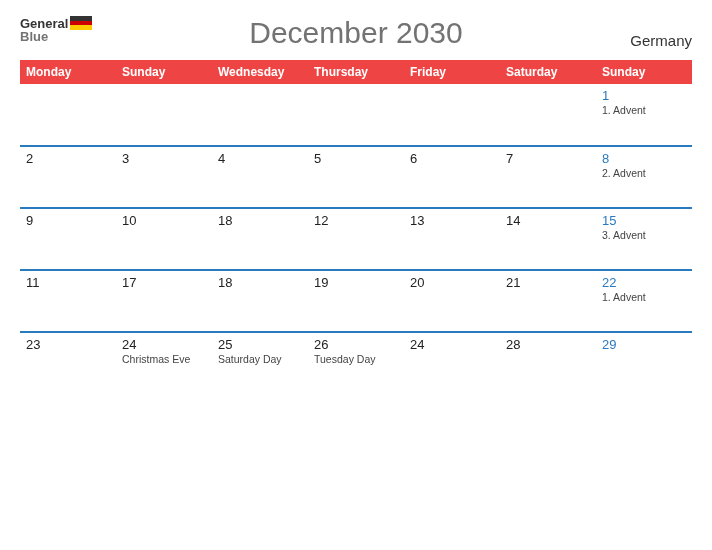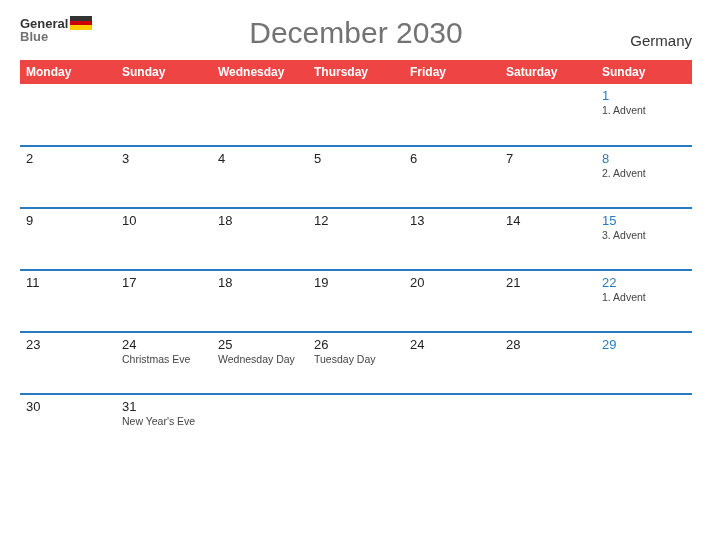--- a/index.html
+++ b/index.html
@@ -236,45 +236,31 @@
         <tr>
           <td>
             <span class="day-num">23</span>
           </td>
           <td>
             <span class="day-num">24</span>
             <span class="day-event">Christmas Eve</span>
           </td>
           <td>
             <span class="day-num">25</span>
-            <span class="day-event">Wednesday Day</span>
+            <span class="day-event">Saturday Day</span>
           </td>
           <td>
             <span class="day-num">26</span>
             <span class="day-event">Tuesday Day</span>
           </td>
           <td>
             <span class="day-num">24</span>
           </td>
           <td>
             <span class="day-num">28</span>
           </td>
           <td class="col-sunday">
             <span class="day-num">29</span>
           </td>
-        </tr>
-        <tr class="last-row">
-          <td>
-            <span class="day-num">30</span>
-          </td>
-          <td>
-            <span class="day-num">31</span>
-            <span class="day-event">New Year's Eve</span>
-          </td>
-          <td></td>
-          <td></td>
-          <td></td>
-          <td></td>
-          <td class="col-sunday"></td>
         </tr>
       </tbody>
   </table>
 </div>
 
 </body></html>

